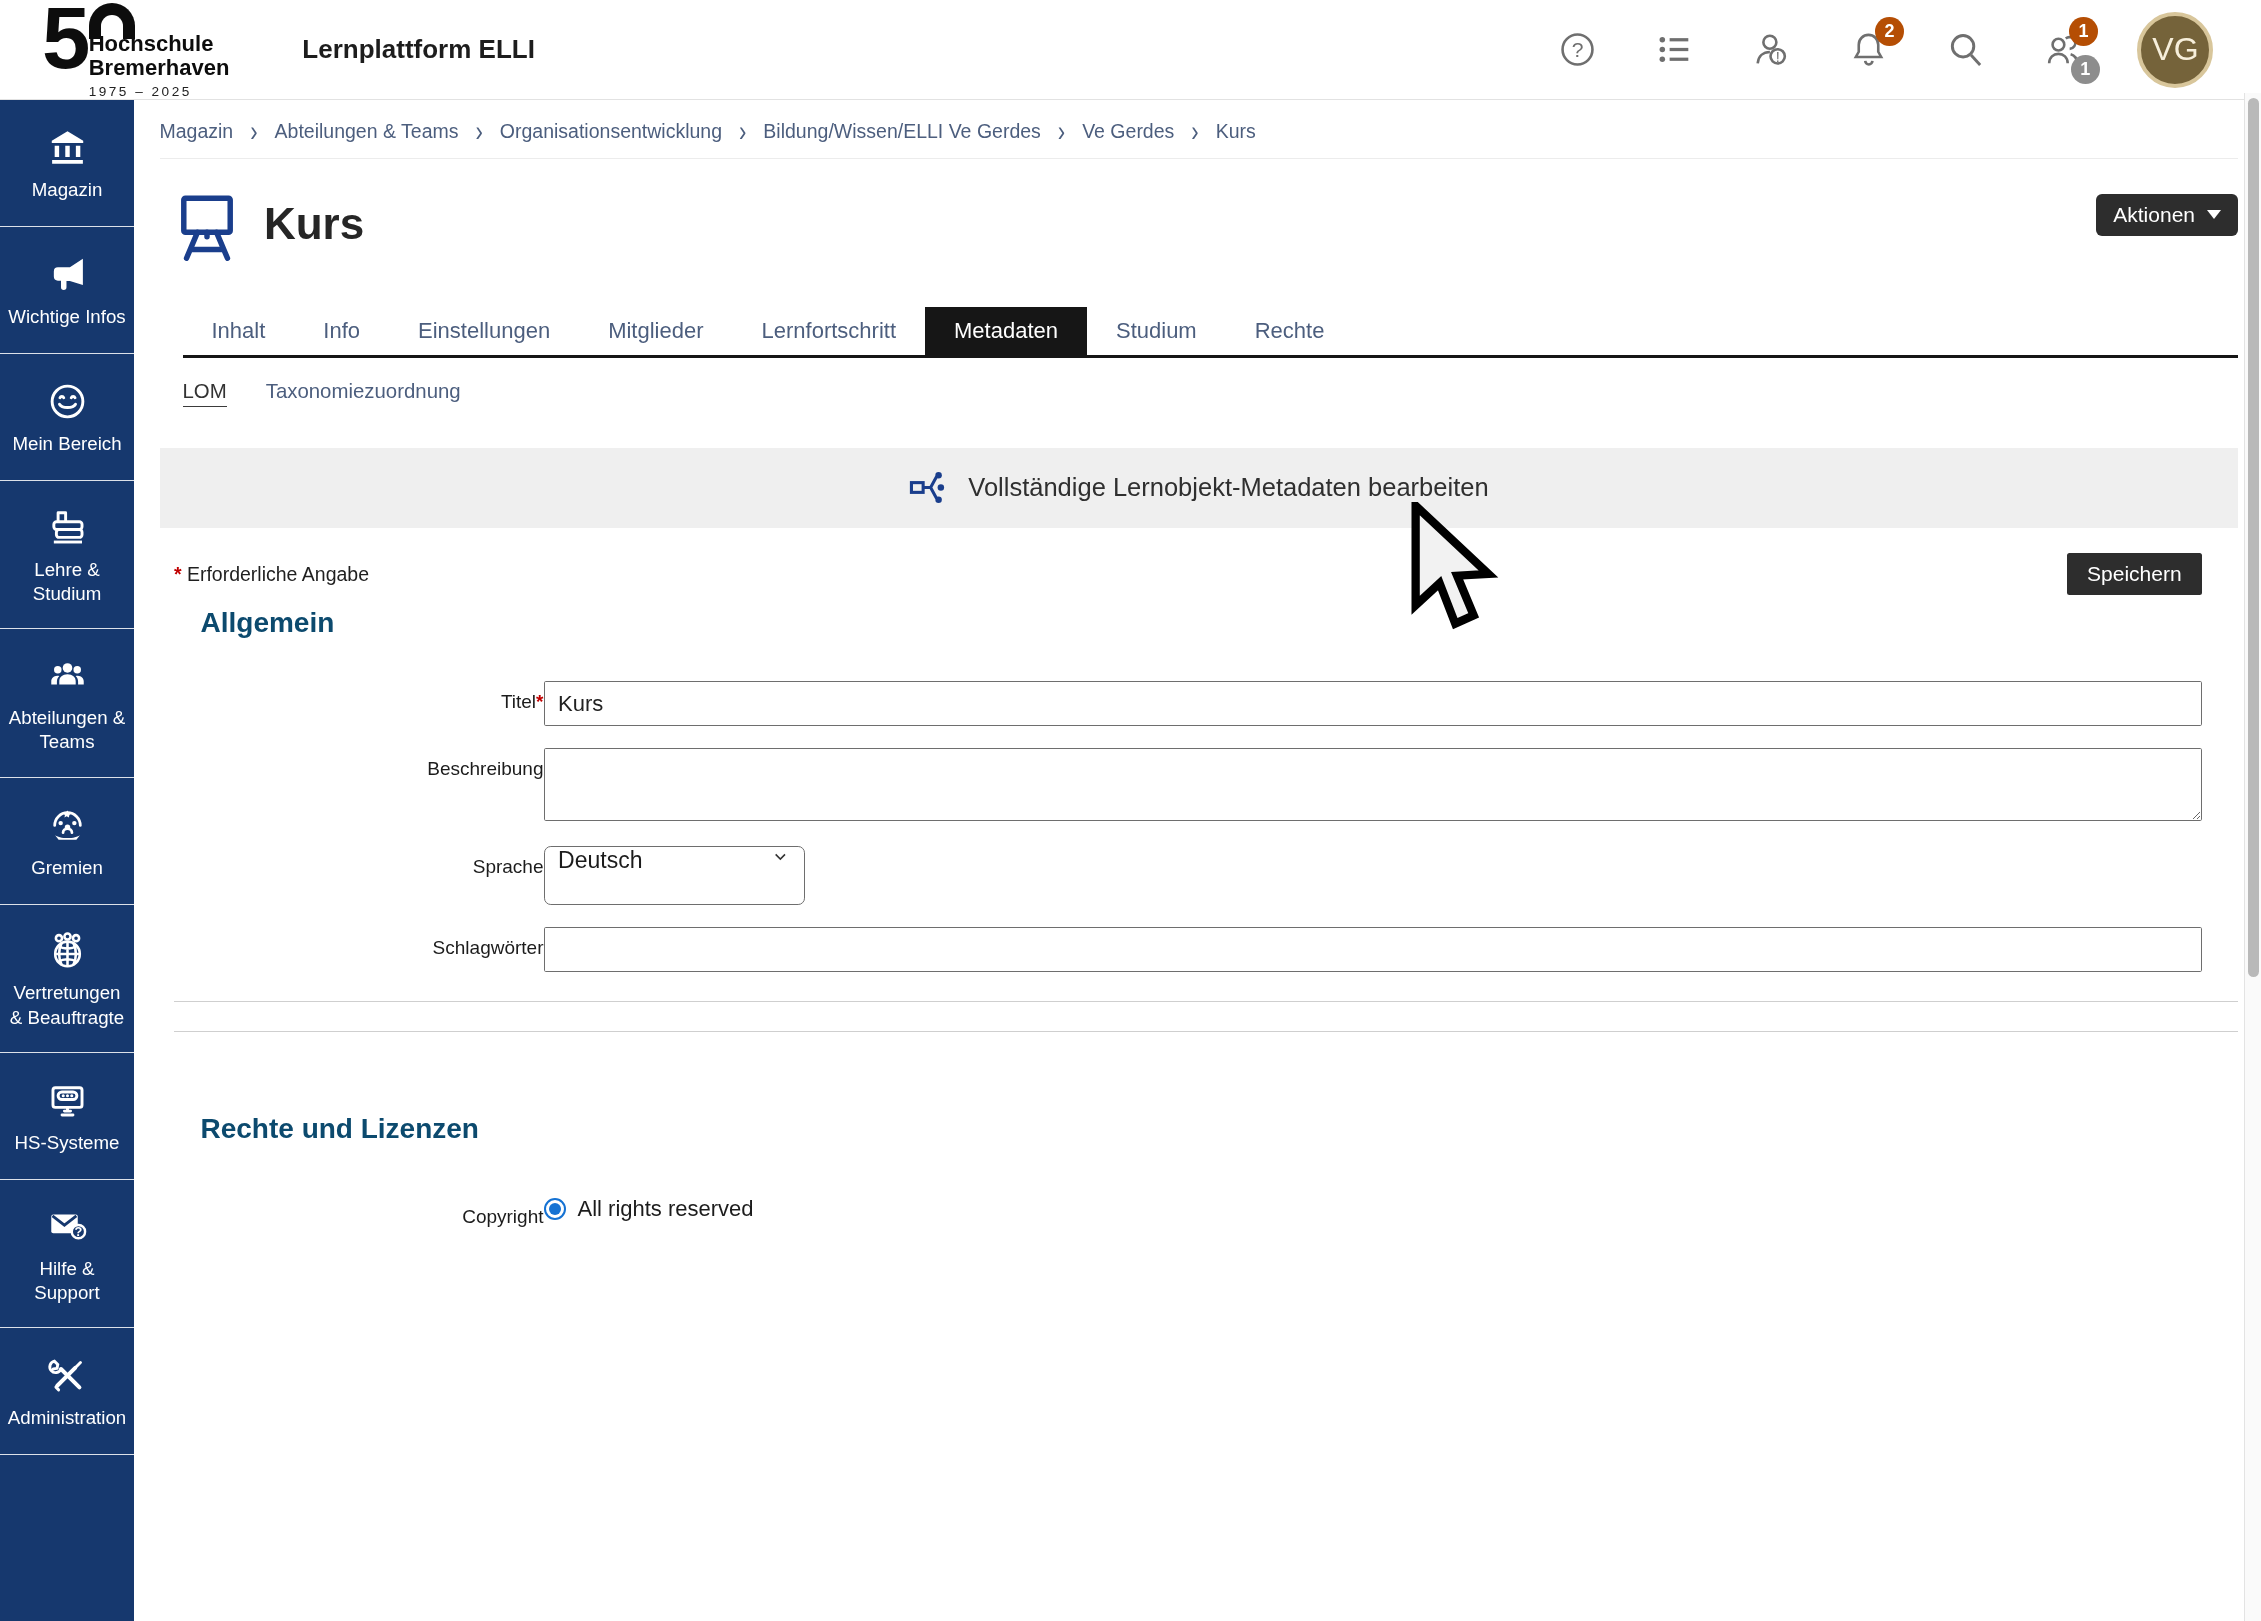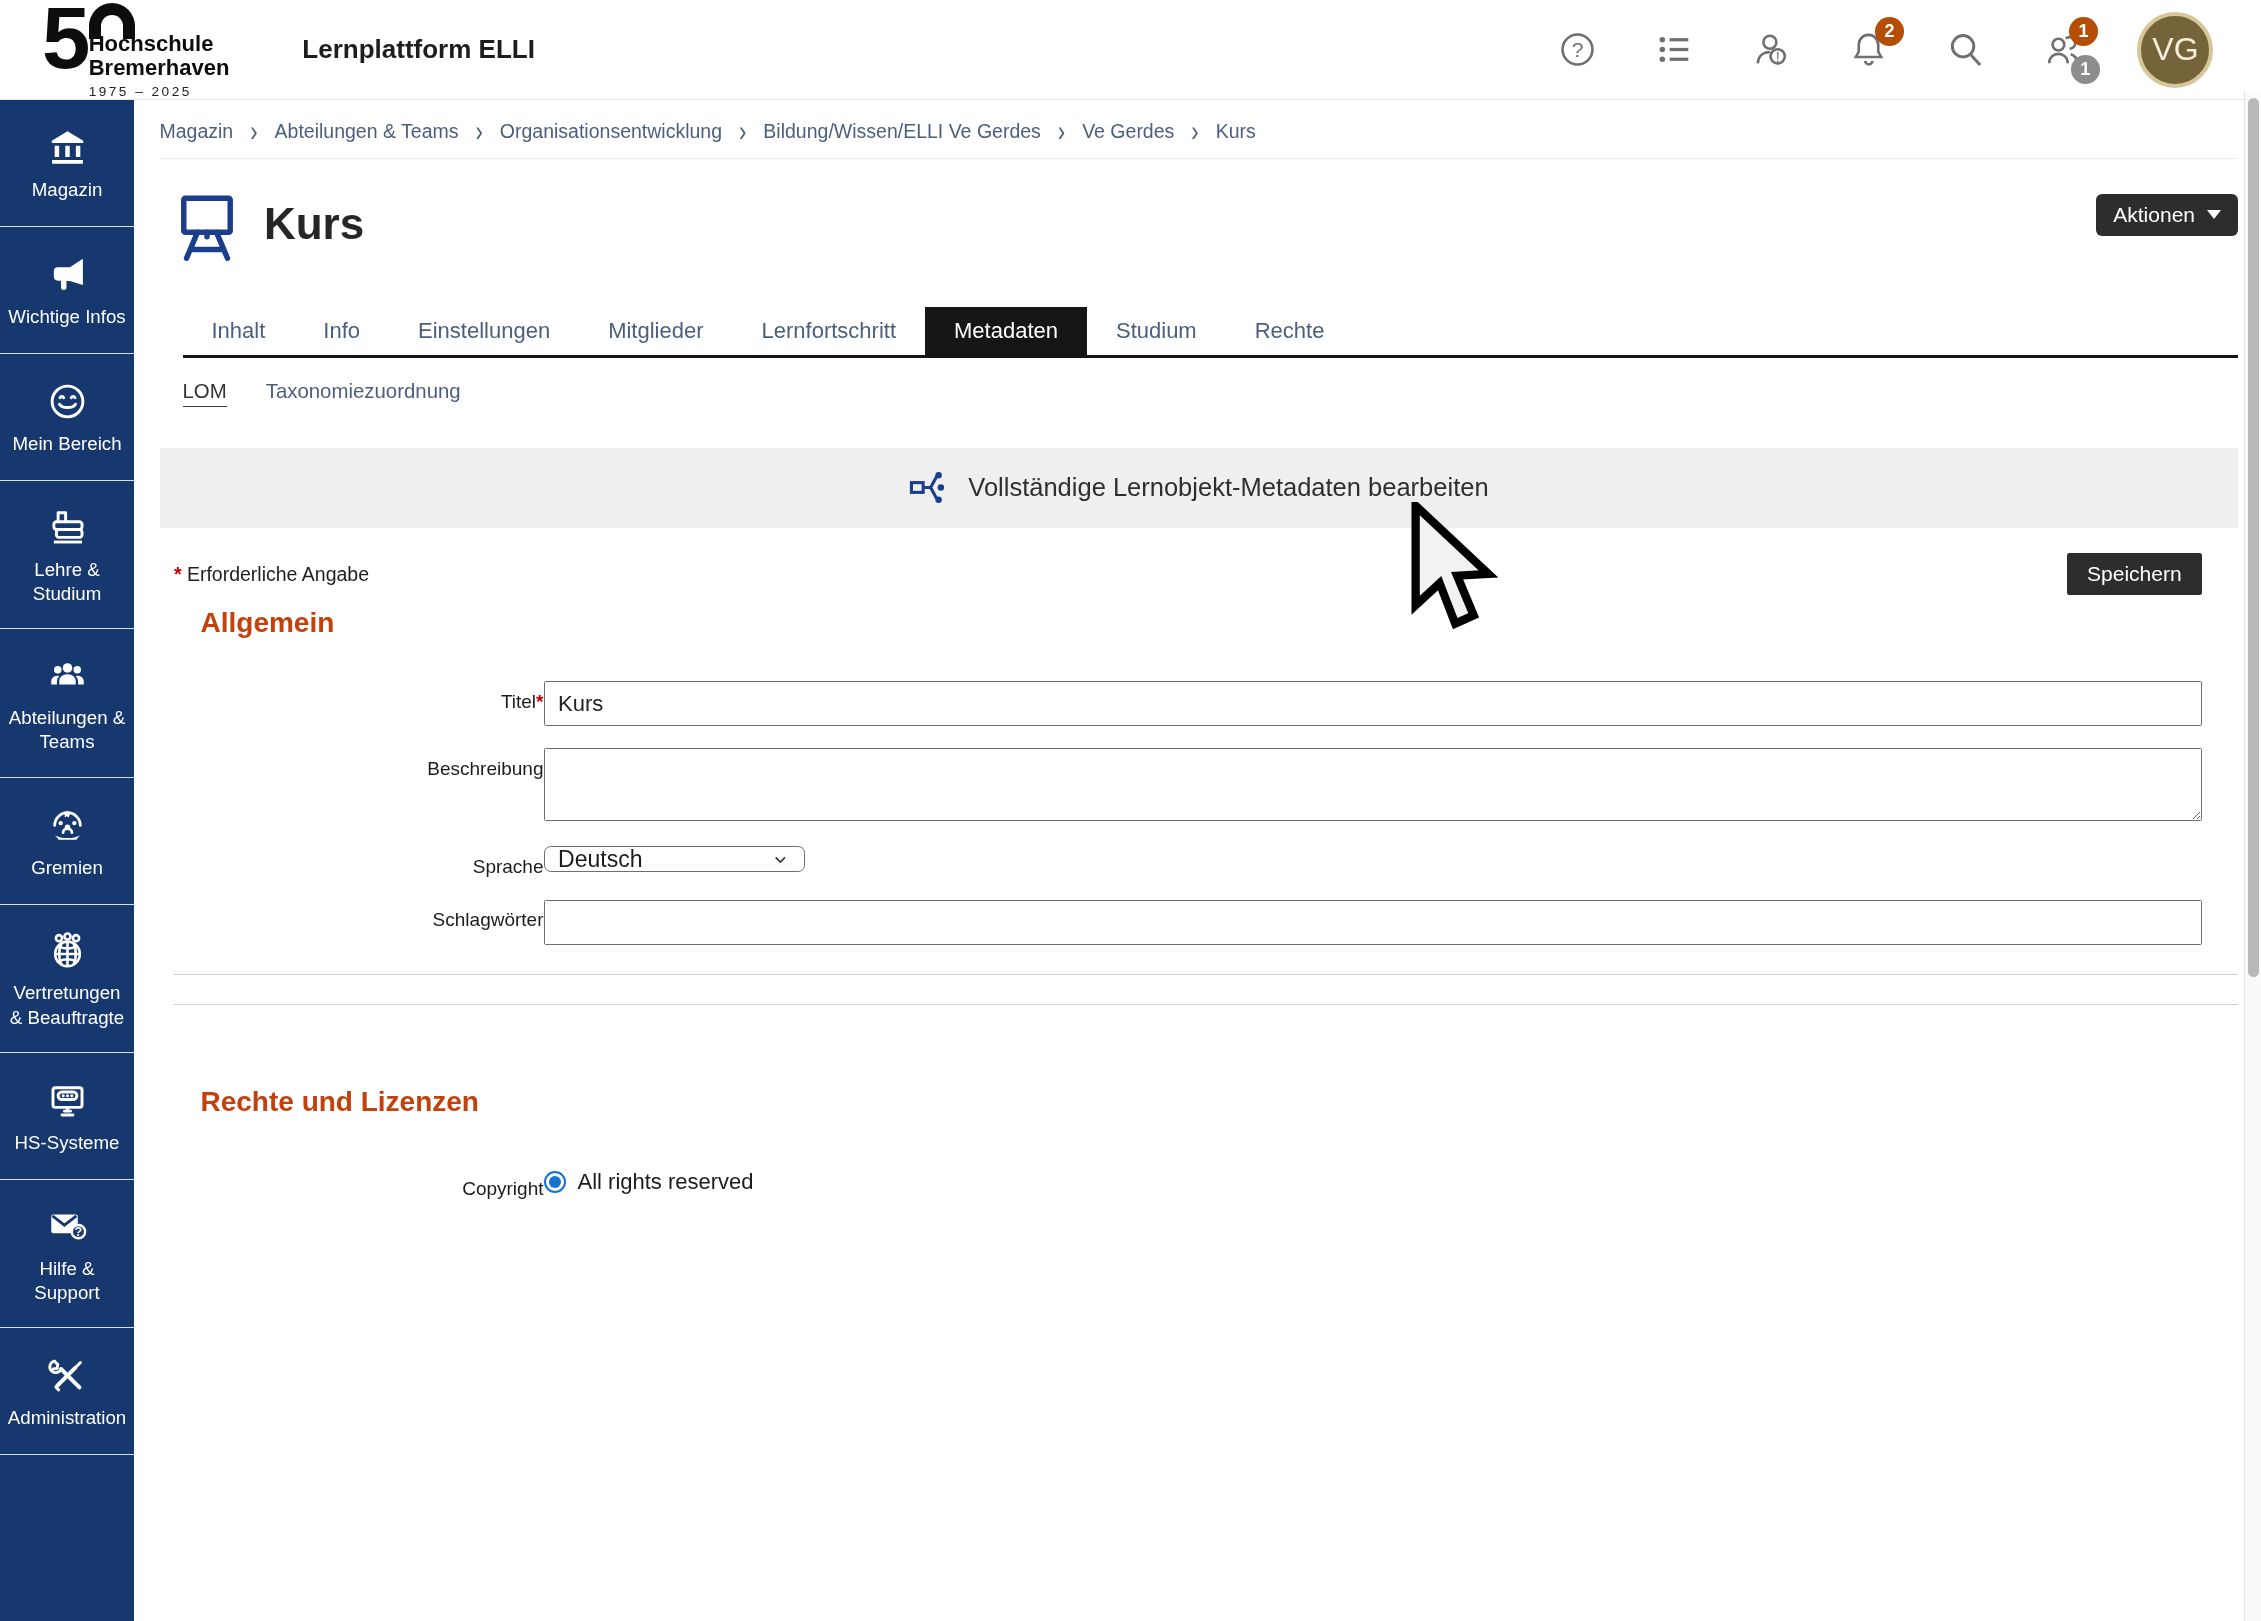--- a/index.html
+++ b/index.html
@@ -80,30 +80,30 @@
   .banner svg{width:39px;height:39px;color:var(--icon-blue);}
   .banner-text{font-size:25.5px;color:#2f2f2f;}
 
   .hint-row{display:flex;align-items:center;margin-top:25.5px;}
   .required-hint{font-size:19.5px;color:#1f1f1f;margin-left:14.4px;}
   .star{color:#c00000;font-weight:700;}
   .save-btn{margin-left:auto;margin-right:36px;height:42px;background:var(--btn-dark);color:#fff;border:none;
     border-radius:2.5px;font-size:21px;padding:0 20.4px;cursor:pointer;font-family:inherit;}
 
   .section{margin-left:41px;}
-  .section-heading{font-size:28px;font-weight:700;color:#c2410c;margin-top:12px;}
+  .section-heading{font-size:28px;font-weight:700;color:#0c4a6e;margin-top:12px;}
   .fields{margin-top:42px;}
   .field-row{display:flex;align-items:flex-start;margin-bottom:22px;}
   .field-label{flex:0 0 343px;font-size:19px;color:#1c1c1c;padding-top:9.3px;text-align:right;}
   .field-control{flex:1;margin-right:36px;position:relative;}
   .tinput{width:100%;height:45px;border:1.7px solid var(--border-gray);border-radius:1.7px;
     font-size:22px;padding:0 13.6px;font-family:inherit;color:#222;background:#fff;}
   textarea.tinput{height:73px;padding-top:8.5px;resize:both;}
-  .fake-select{width:261px;height:26px;border:1.7px solid var(--border-gray);border-radius:6.8px;
-    display:flex;align-items:center;font-size:23px;padding:0 13.6px;cursor:pointer;background:#fff;}
+  .fake-select{width:261px;height:59px;border:1.7px solid var(--border-gray);border-radius:6.8px;
+    display:flex;align-items:flex-start;font-size:23px;padding:0 13.6px;cursor:pointer;background:#fff;}
   .fake-select .chev{margin-left:auto;width:18.7px;height:18.7px;color:#333;}
 
   .divider{border-top:0.8px solid #cfcfcf;margin-left:14.4px;margin-top:29px;}
   .section-gap{margin-top:81px;}
   .fields-gap{margin-top:53px;}
 
   .radio-row{display:flex;align-items:flex-start;margin-top:51px;}
   .radio-option{display:flex;align-items:center;gap:12px;font-size:22px;color:#1c1c1c;cursor:pointer;}
   .radio{width:22px;height:22px;border-radius:50%;border:2.5px solid var(--radio-blue);
     display:inline-flex;align-items:center;justify-content:center;background:#fff;}

